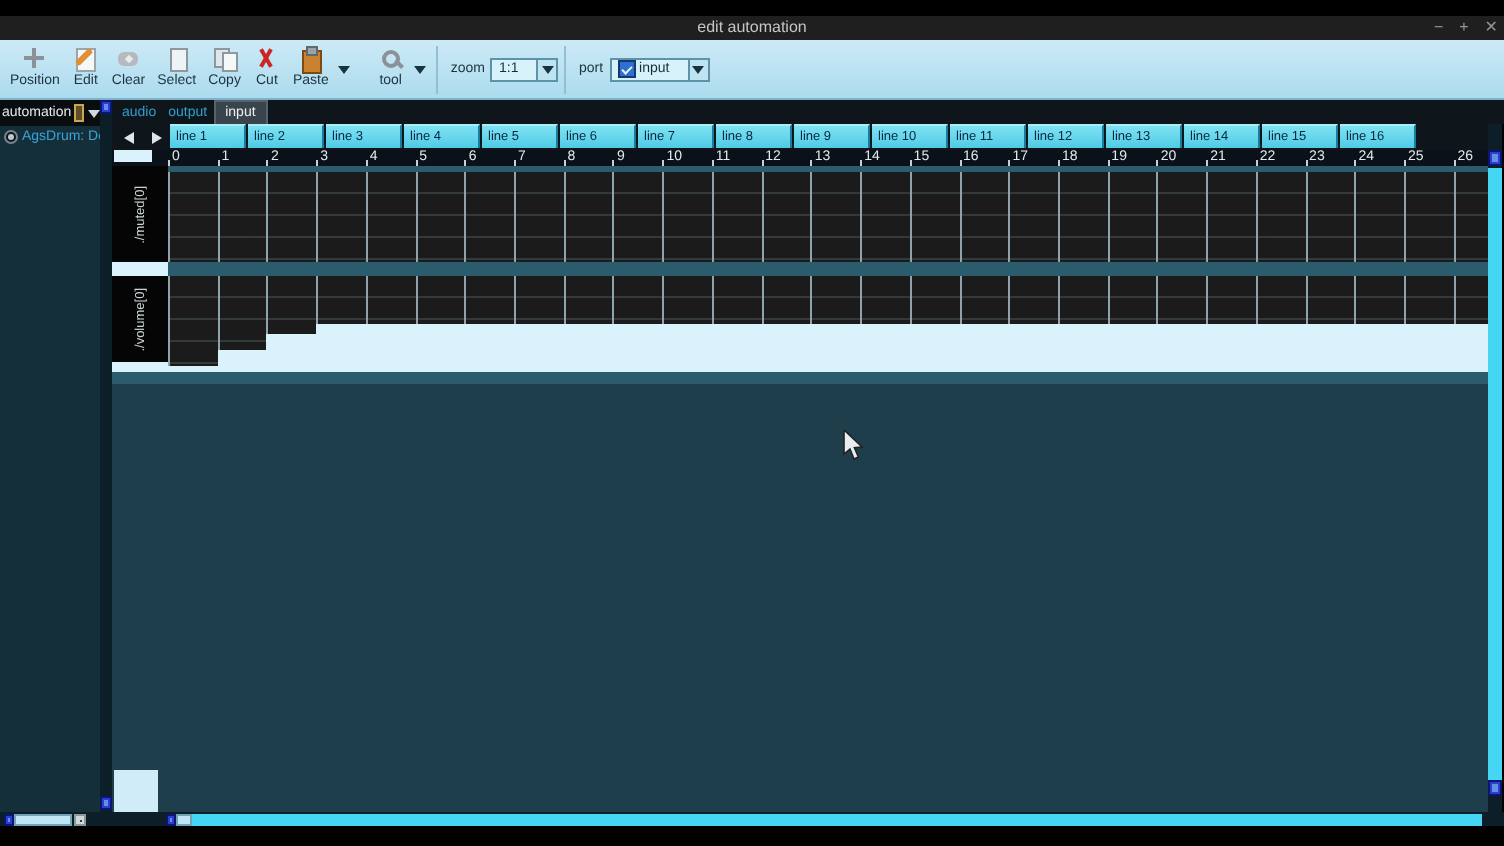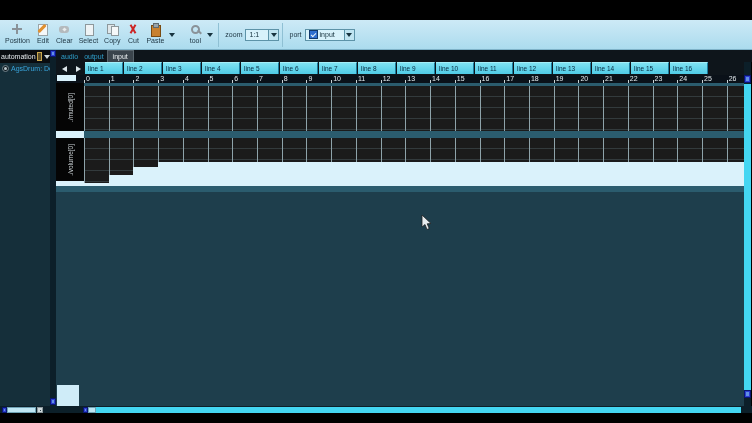--- a/index.html
+++ b/index.html
@@ -94,20 +94,28 @@
   .pale-thumb{position:absolute;background:#bfe6f4;border:1px solid #6fa3b5;box-sizing:border-box;}
   #vscroll{position:absolute;left:744px;top:62px;width:7px;height:351px;background:#0c1f29;}
   #vscroll-thumb{position:absolute;left:0;top:22px;width:7px;height:306px;background:#44d6f2;}
   #cursor{position:absolute;left:421px;top:215px;}
 </style>
 </head>
 <body>
 
 <div id="root">
 
+  <div id="titlebar">
+    <div id="title">edit automation</div>
+    <div id="winctl">
+      <span>−</span>
+      <span>+</span>
+      <span>✕</span>
+    </div>
+  </div>
 
   <div id="toolbar">
     <div id="toolbar-buttons" style="display:flex;align-items:center;">
         <div class="tb-btn">
           <div class="icon position-icon"></div>
           <div class="lbl">Position</div>
         </div>
         <div class="tb-btn">
           <div class="icon edit-icon"></div>
           <div class="lbl">Edit</div>

